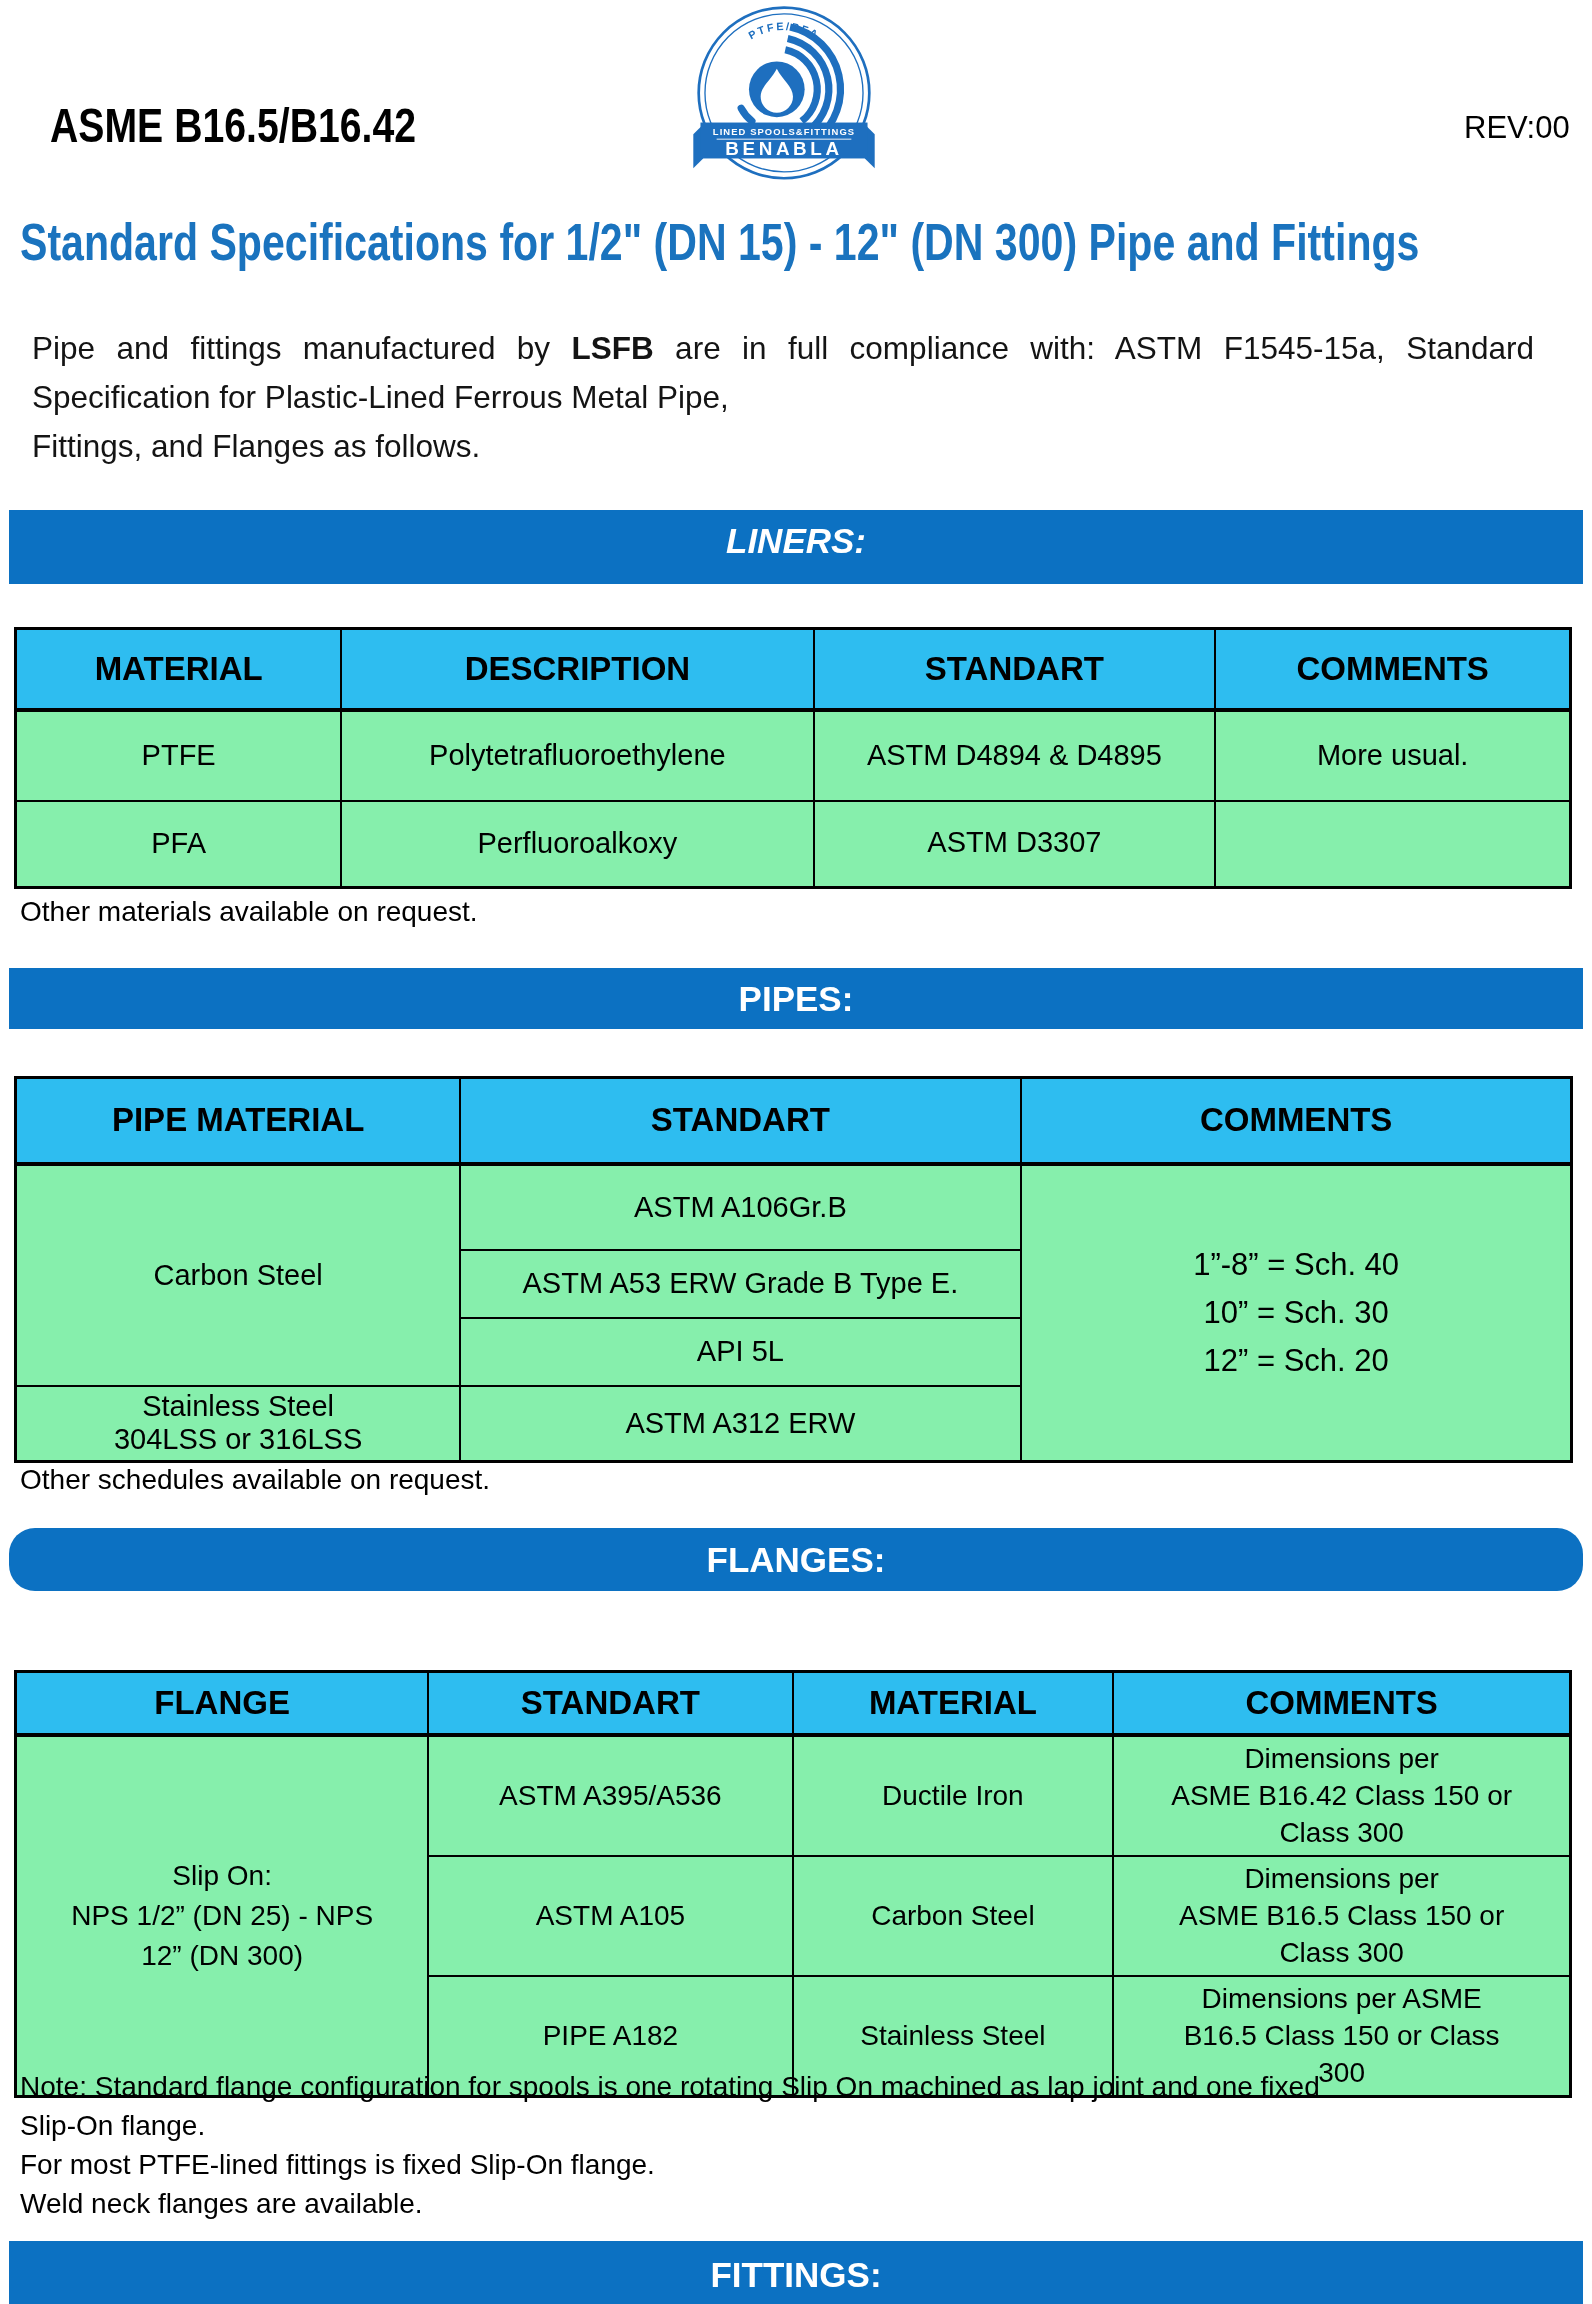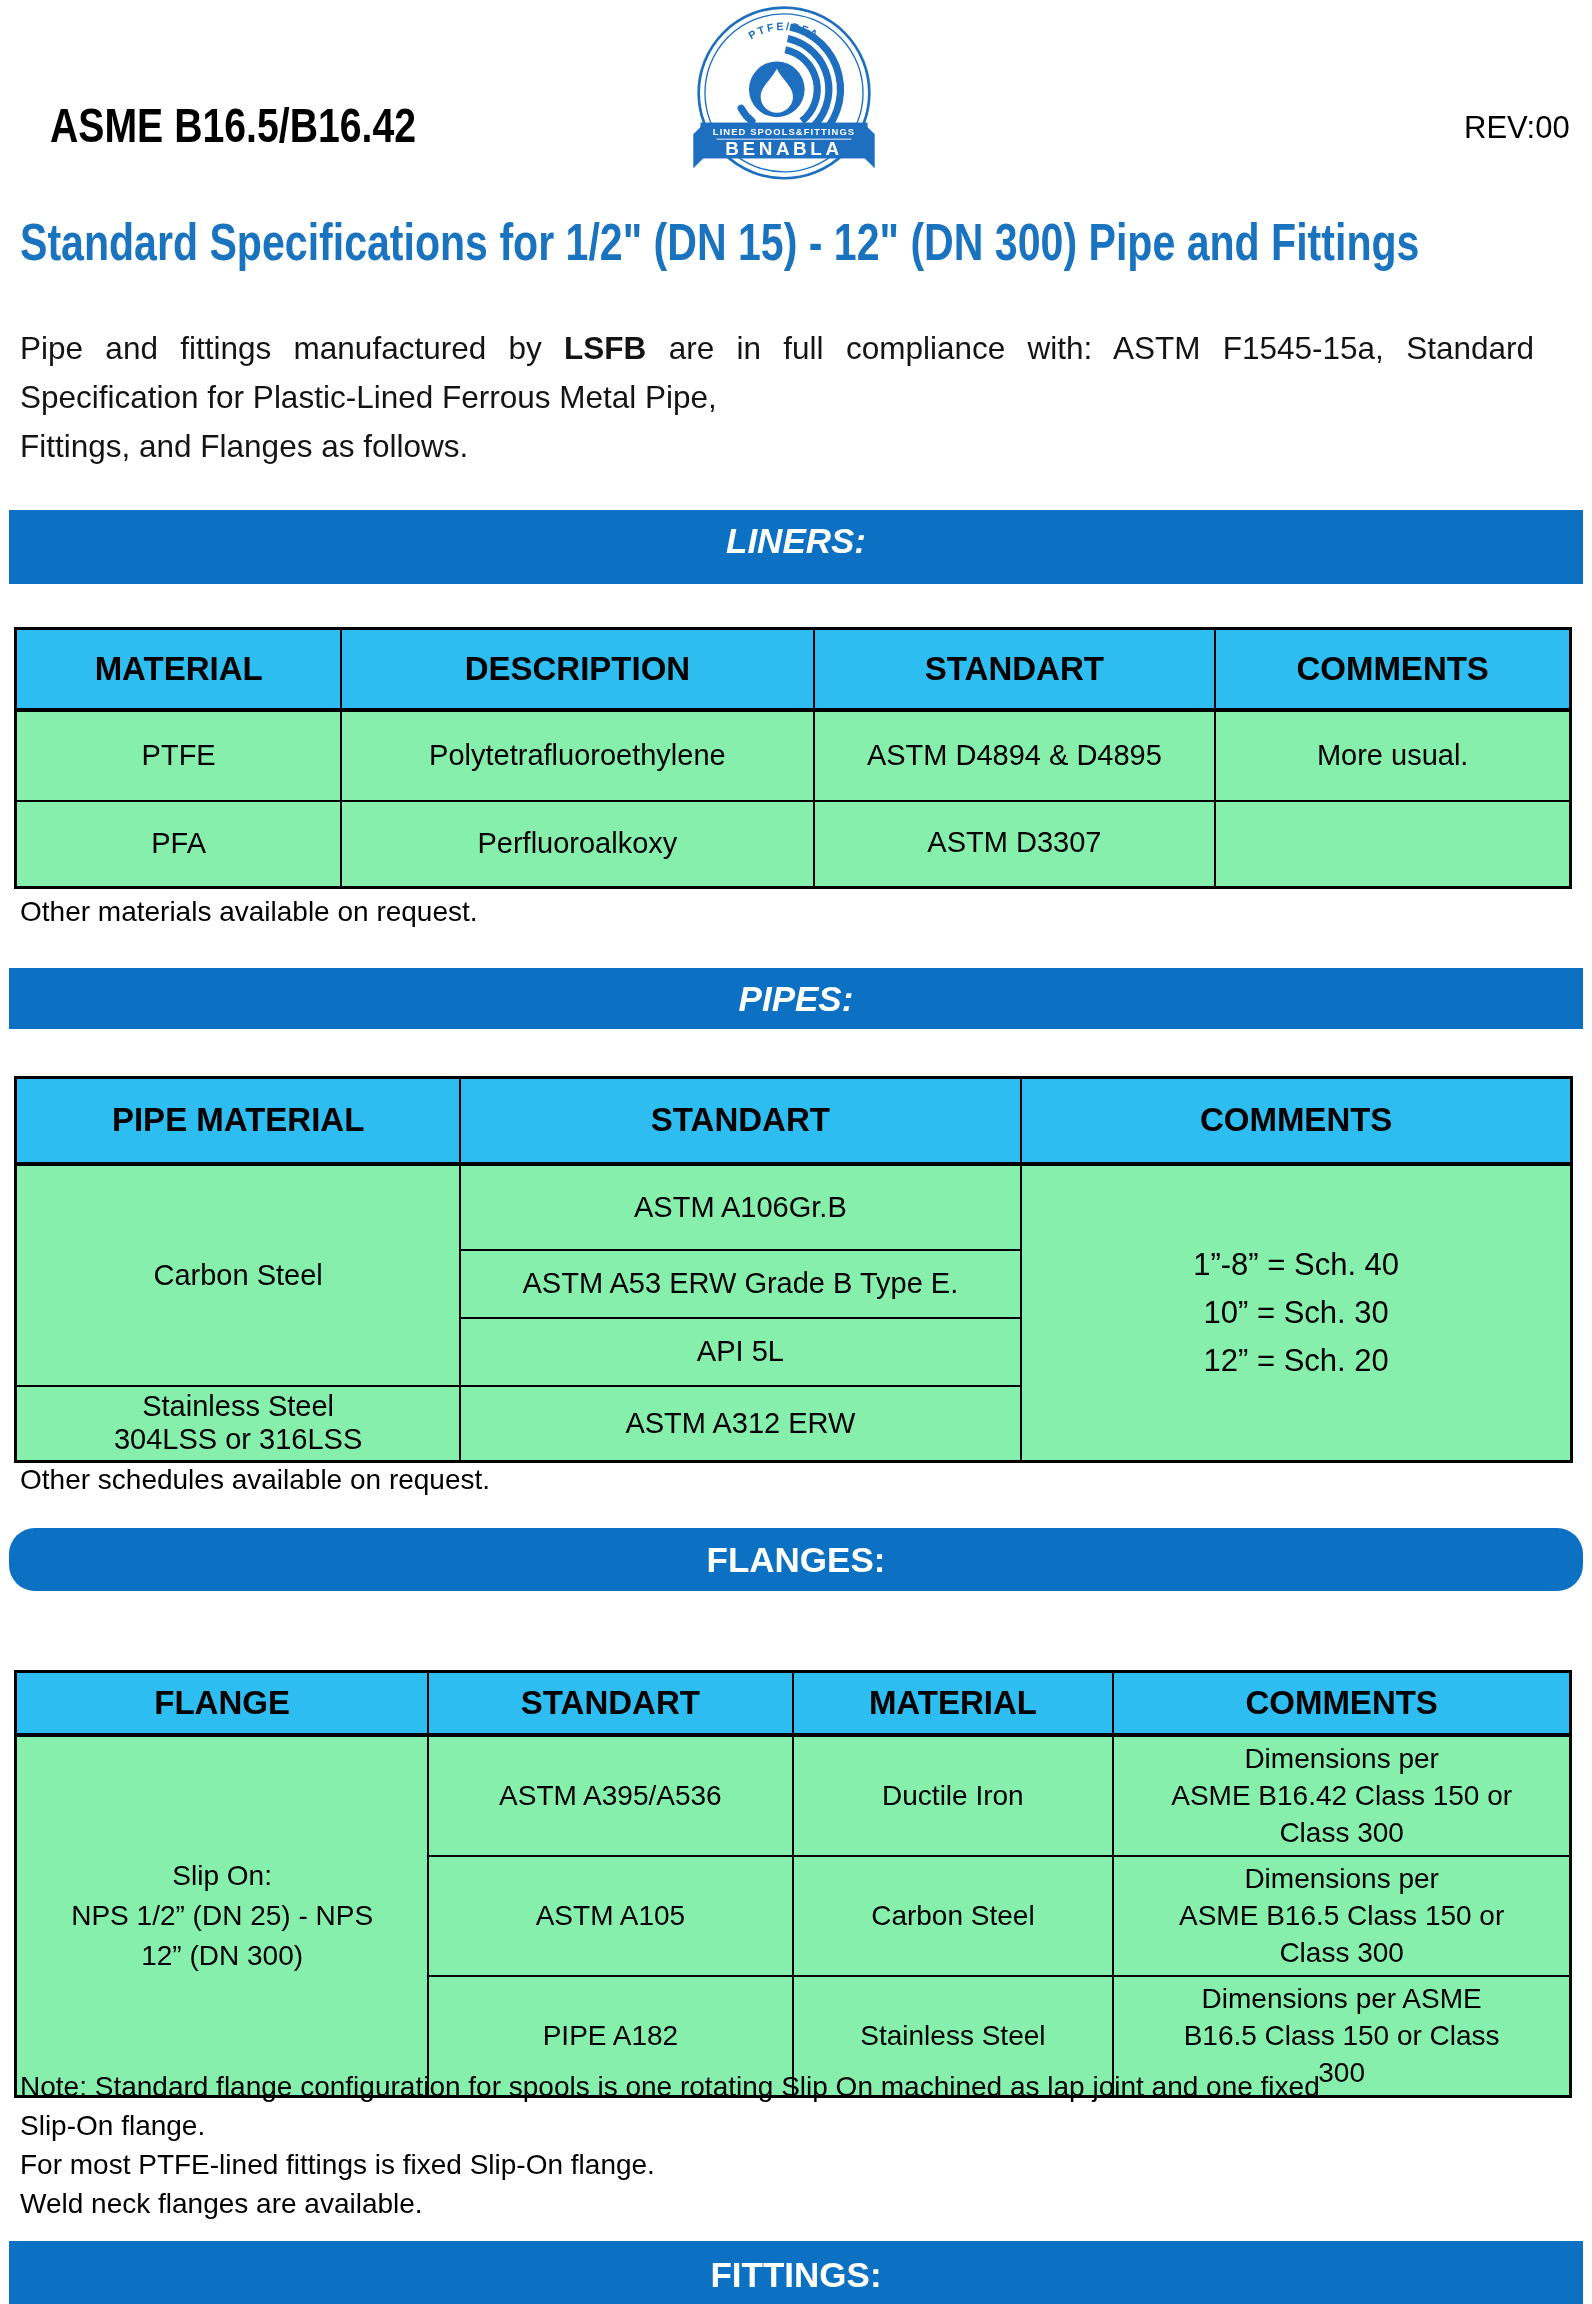--- a/index.html
+++ b/index.html
@@ -20,32 +20,32 @@
 
   
   .title {
     position:absolute; left:20px; top:212px; margin:0;
     font-size:52px; font-weight:bold; color:#1a73be; white-space:nowrap;
     transform:scaleX(0.79); transform-origin:left top;
   }
 
   
   .intro { position:absolute; left:20px; top:324px; width:1514px; font-size:31.5px; color:#141414; }
-  .intro-line { line-height:49px; }
+  .intro-line { line-height:49px;margin-left:12px; }
   .justify { text-align:justify; text-align-last:justify; }
   .b { font-weight:bold; }
 
   
   .banner {
     position:absolute; left:9px; width:1574px;
     background:#0c71c2; color:#ffffff; font-weight:bold; font-size:35px;
     text-align:center;
   }
   #banner-liners   { top:510px;  height:74px; line-height:61px;font-style:italic; }
-  #banner-pipes    { top:968px; height:61px; line-height:61px;font-style:italic; }
+  #banner-pipes    { top:968px; height:61px; line-height:61px; }
   #banner-flanges  { top:1528px; height:63px; line-height:63px;border-radius:26px; }
   #banner-fittings { top:2241px; height:72px; line-height:67px; }
 
   
   table {
     position:absolute; left:14.4px; width:1555px;
     border-collapse:collapse; table-layout:fixed;
     background:#86efac; border:3.6px solid #000;
   }
   th {

